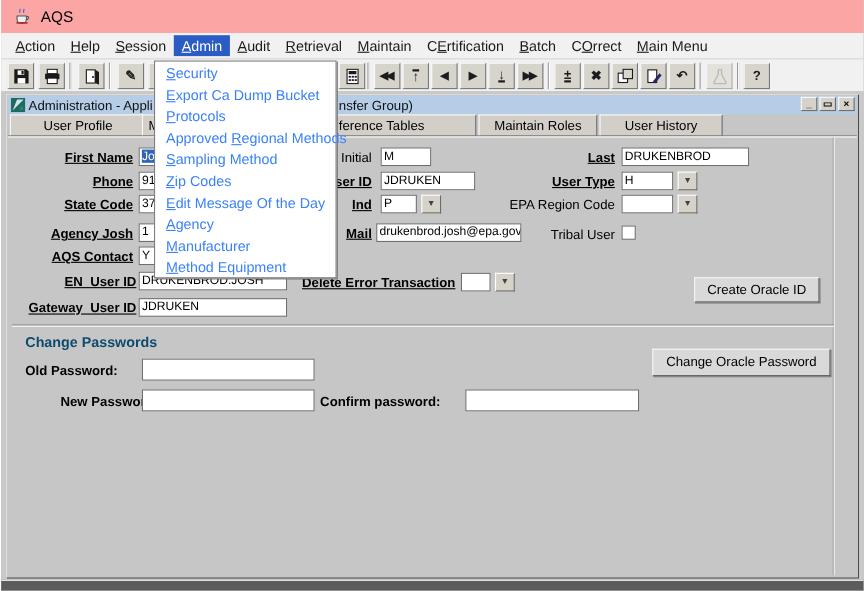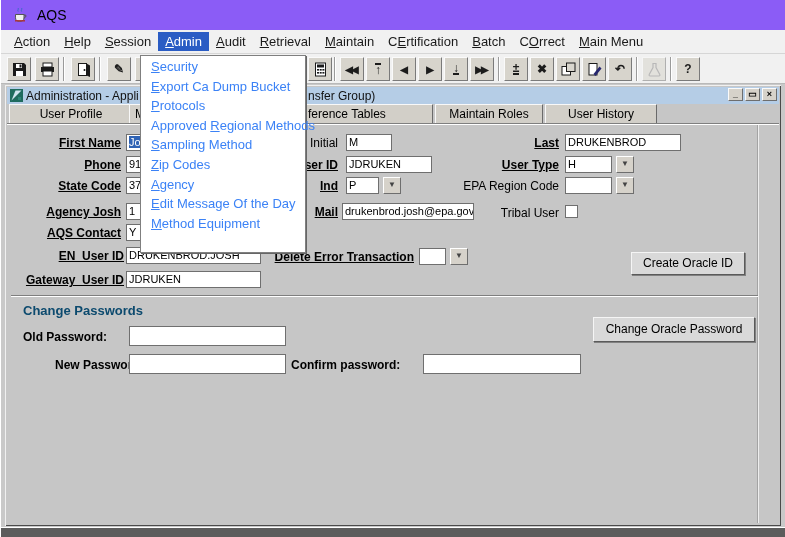--- a/index.html
+++ b/index.html
@@ -3,21 +3,21 @@
 <meta charset="utf-8">
 <style>
   * { margin:0; padding:0; box-sizing:border-box; }
   html,body { width:785px; height:537px; }
   body {
     position:relative; overflow:hidden;
     font-family:"Liberation Sans", sans-serif;
     background:#c9c9c9;
     border-left:1px solid #ffffff;
   }
-  .titlebar { position:absolute; left:0; top:0; width:785px; height:30px; background:#8b5cf6; }
+  .titlebar { position:absolute; left:0; top:0; width:785px; height:30px; background:#fca5a5; }
   .app-title { position:absolute; left:36px; top:7px; font-size:14px; color:#000; }
   .app-icon { position:absolute; left:10px; top:6px; width:18px; height:18px; }
 
   .menubar { position:absolute; left:0; top:30px; width:785px; height:24px; background:#f1f1f1; border-bottom:1px solid #d6d6d6; display:flex; align-items:center; padding-left:6px; }
   .menu-item { font-size:13px; color:#1a1a1a; padding:2px 7px; white-space:nowrap; }
   .menu-item.active { background:#2a5cc4; color:#ffffff; }
 
   .toolbar { position:absolute; left:0; top:54px; width:785px; height:30px; background:#f1f1f1; border-bottom:1px solid #b9b9b9; }
   .tbtn { position:absolute; top:57px; width:24px; height:24px; background:#d7d4cc;
           border:1px solid; border-color:#fafafa #7a7a7a #7a7a7a #fafafa;
@@ -176,22 +176,23 @@
 
 <div class="bottom-strip"></div>
 
 <div class="popup" id="admin-popup">
     <div class="mi"><u>S</u>ecurity</div>
     <div class="mi"><u>E</u>xport Ca Dump Bucket</div>
     <div class="mi"><u>P</u>rotocols</div>
     <div class="mi">Approved <u>R</u>egional Methods</div>
     <div class="mi"><u>S</u>ampling Method</div>
     <div class="mi"><u>Z</u>ip Codes</div>
+    <div class="mi"><u>E</u>dit Message Of the Day</div>
     <div class="mi"><u>A</u>gency</div>
-    <div class="mi"><u>E</u>dit Message Of the Day</div>
+    <div class="mi"><u>M</u>anufacturer</div>
     <div class="mi"><u>M</u>ethod Equipment</div>
   </div>
 
 <div class="tbtn" style="left: 6px;">
     <svg width="15" height="15" viewBox="0 0 15 15">
       <path d="M1 1h11l2 2v11H1z" fill="#1a1a1a"></path>
       <rect x="4" y="9" width="7" height="5" fill="#fff"></rect>
       <rect x="4" y="2" width="6" height="4" fill="#fff"></rect>
       <rect x="7.5" y="2.5" width="2" height="3" fill="#1a1a1a"></rect>
     </svg>

